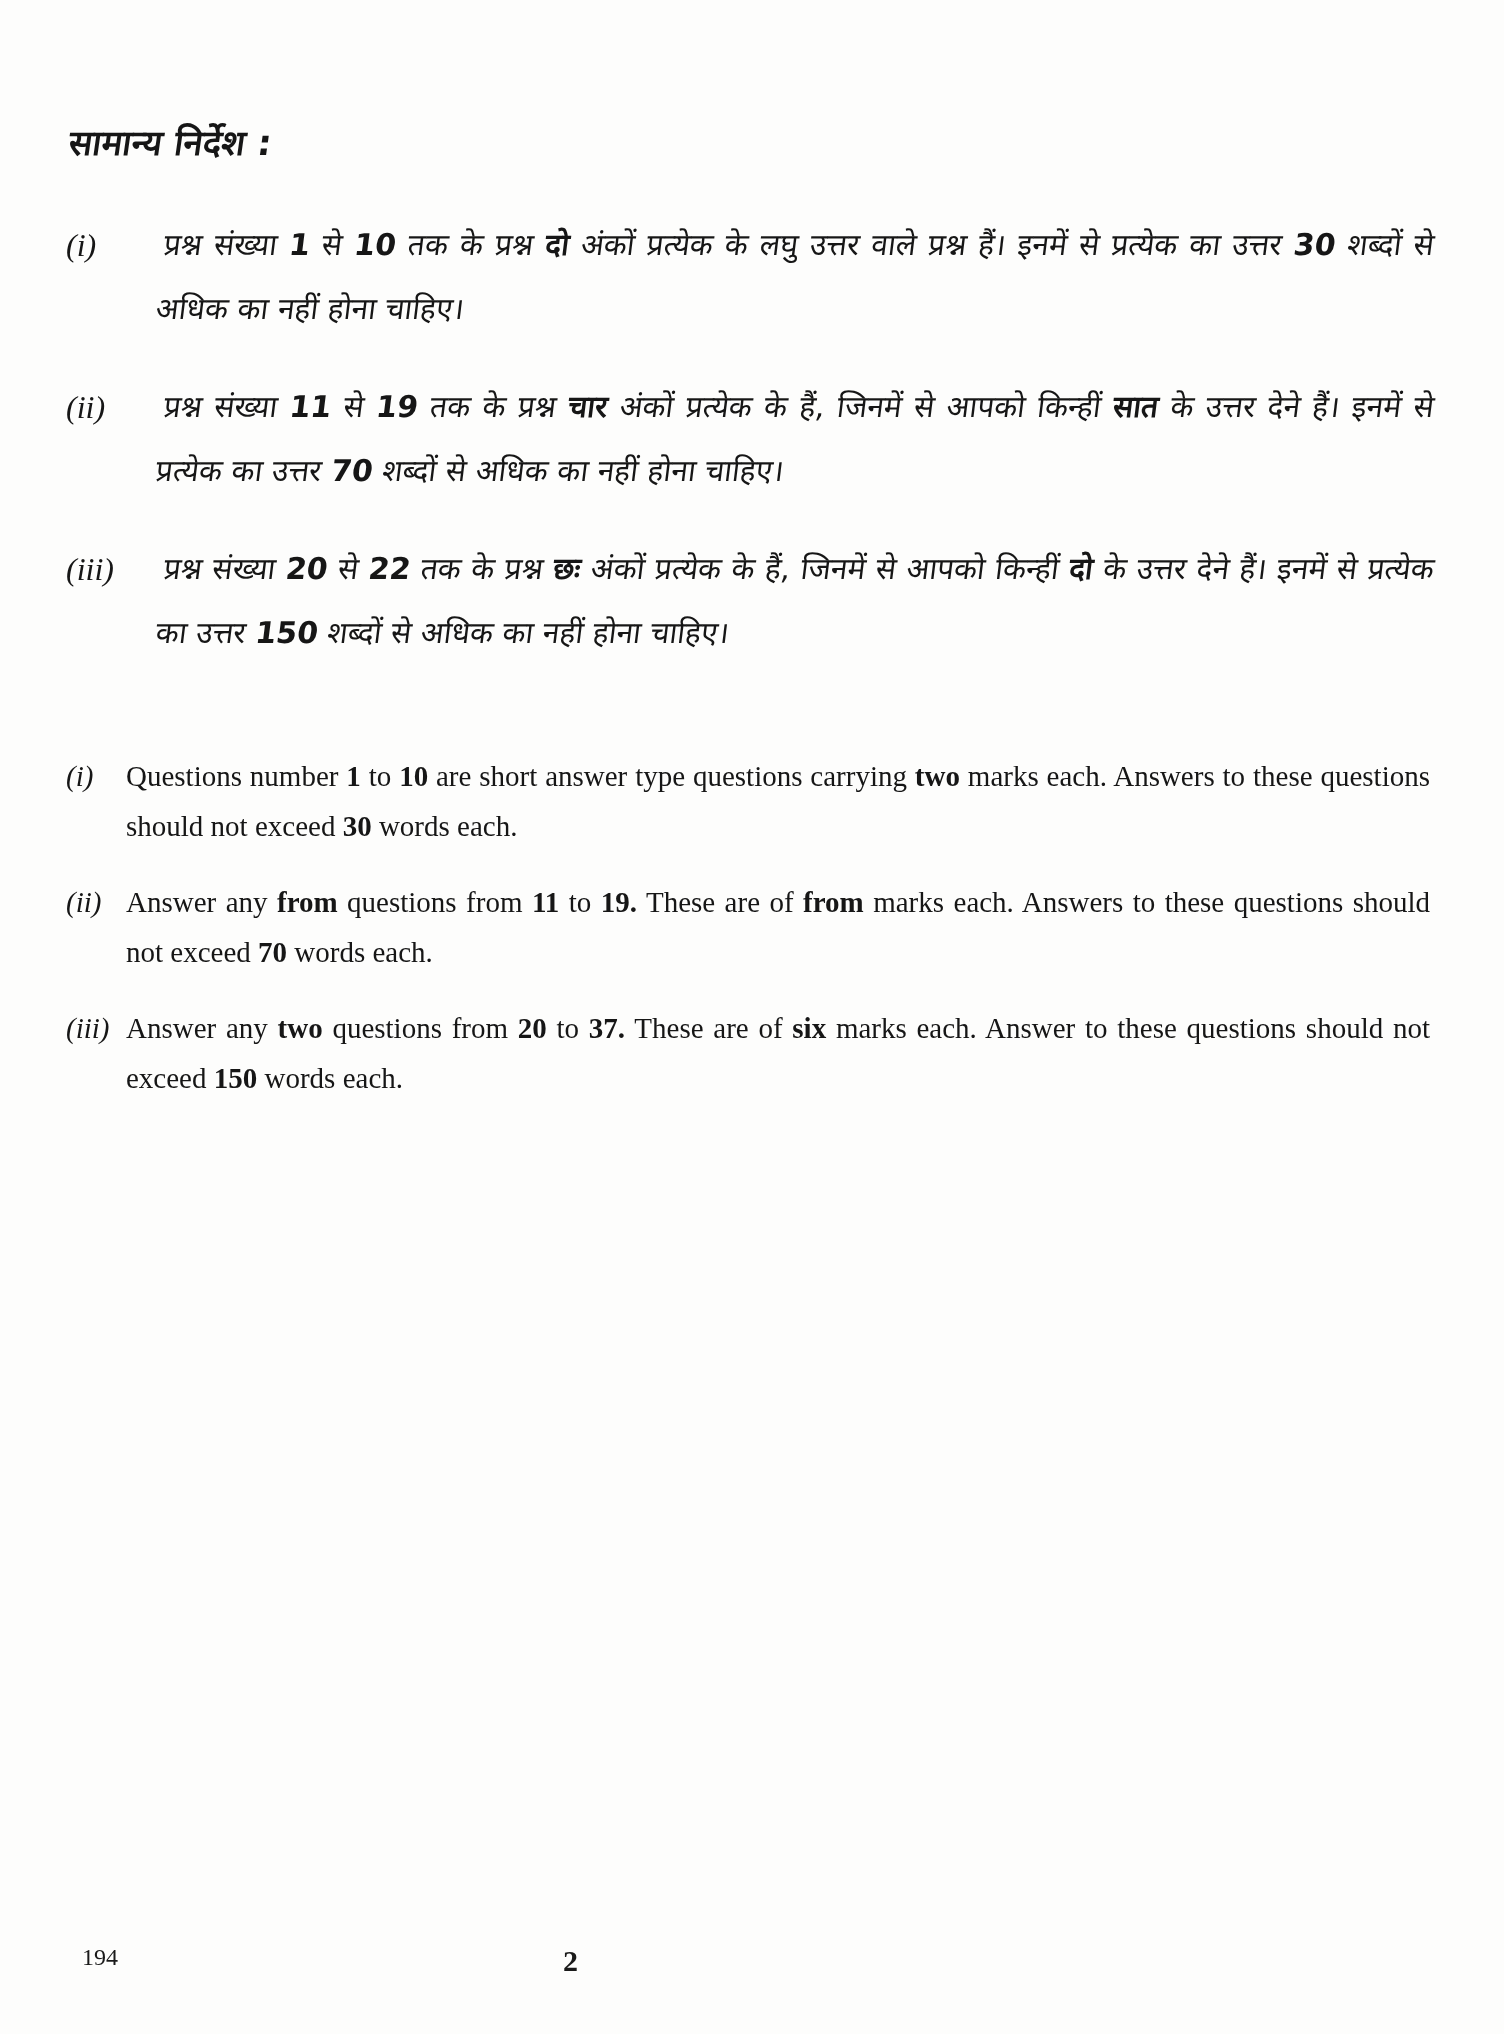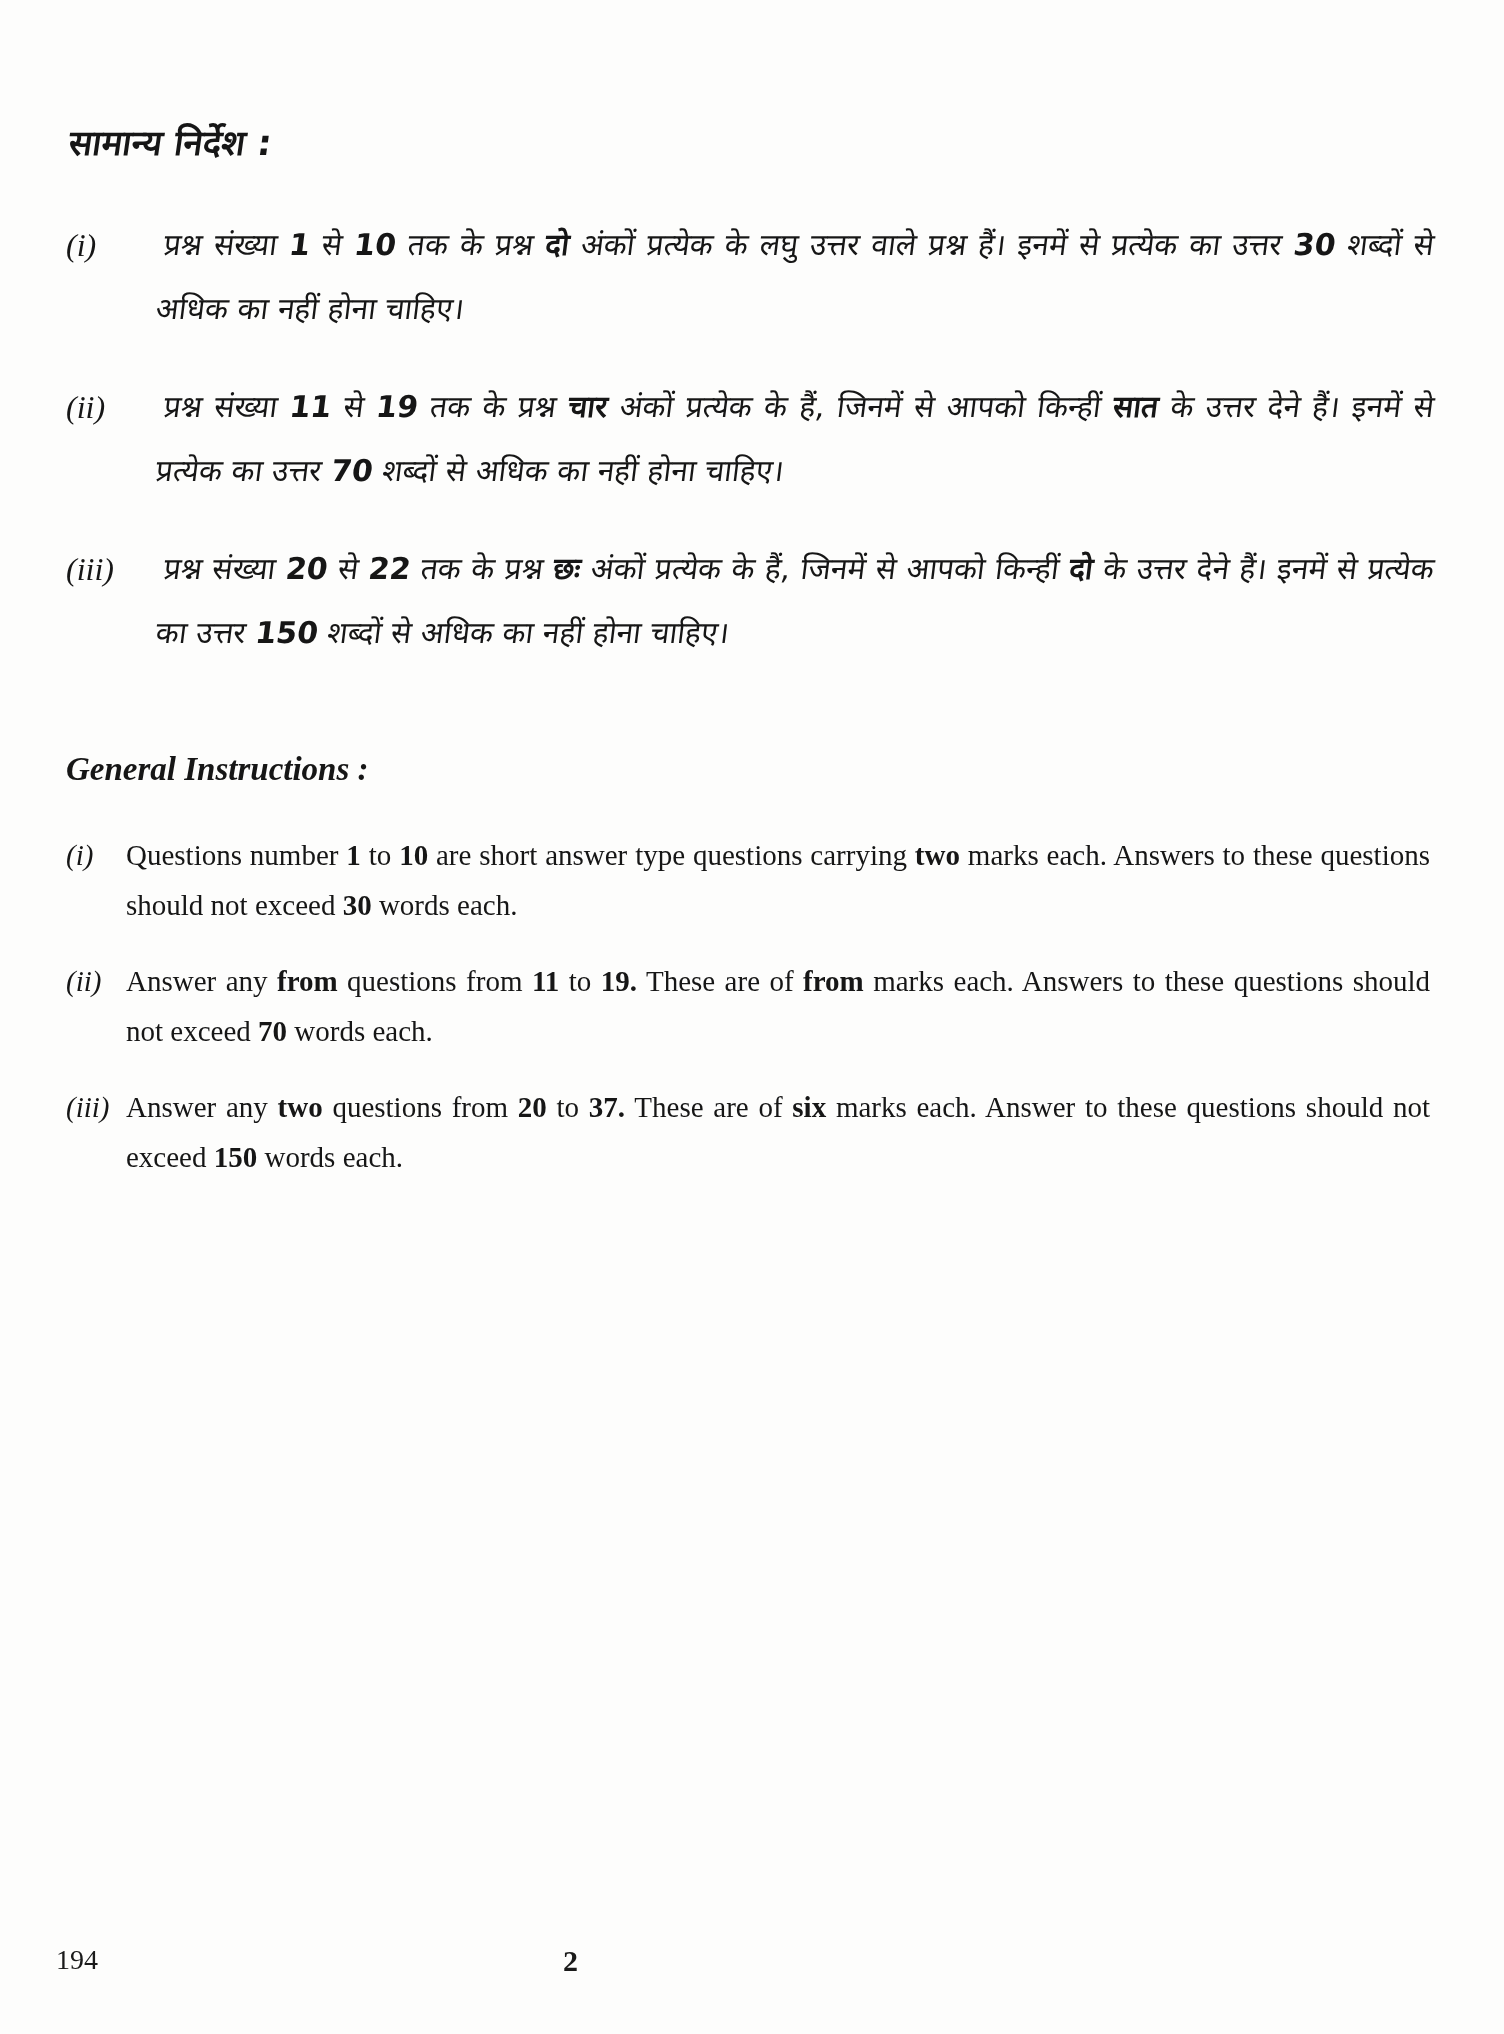--- a/index.html
+++ b/index.html
@@ -81,23 +81,23 @@
     position: absolute;
     left: 0;
     top: 1944px;
     width: 100%;
     height: 60px;
     font-family: "Liberation Serif", "DejaVu Serif", serif;
     color: #1a1a1a;
   }
   .paper-code {
     position: absolute;
-    left: 56px;
+    left: 82px;
     top: 0;
-    font-size: 28px;
+    font-size: 24px;
     text-align: center;
   }
   .page-num {
     position: absolute;
     left: 563px;
     top: 0;
     font-size: 30px;
     font-weight: 700;
   }
 </style>
@@ -120,21 +120,20 @@
           <p class="hi-body"><span>प्रश्न संख्या </span><span class="b">11</span><span> से </span><span class="b">19</span><span> तक के प्रश्न </span><span class="b">चार</span><span> अंकों प्रत्येक के हैं, जिनमें से आपको किन्हीं </span><span class="b">सात</span><span> के उत्तर देने हैं। इनमें से प्रत्येक का उत्तर </span><span class="b">70</span><span> शब्दों से अधिक का नहीं होना चाहिए।</span></p>
         </div>
         <div class="instr">
           <span class="marker">(iii)</span>
           <p class="hi-body"><span>प्रश्न संख्या </span><span class="b">20</span><span> से </span><span class="b">22</span><span> तक के प्रश्न </span><span class="b">छः</span><span> अंकों प्रत्येक के हैं, जिनमें से आपको किन्हीं </span><span class="b">दो</span><span> के उत्तर देने हैं। इनमें से प्रत्येक का उत्तर </span><span class="b">150</span><span> शब्दों से अधिक का नहीं होना चाहिए।</span></p>
         </div>
       </div>
     </section>
 
     <section class="english">
-      <h2 class="e-heading">General Instructions :</h2>
 
       <div>
         <div class="instr">
           <span class="marker">(i)</span>
           <p class="en-body"><span>Questions number </span><span class="b">1</span><span> to </span><span class="b">10</span><span> are short answer type questions carrying </span><span class="b">two</span><span> marks each. Answers to these questions should not exceed </span><span class="b">30</span><span> words each.</span></p>
         </div>
         <div class="instr">
           <span class="marker">(ii)</span>
           <p class="en-body"><span>Answer any </span><span class="b">from</span><span> questions from </span><span class="b">11</span><span> to </span><span class="b">19.</span><span> These are of </span><span class="b">from</span><span> marks each. Answers to these questions should not exceed </span><span class="b">70</span><span> words each.</span></p>
         </div>

